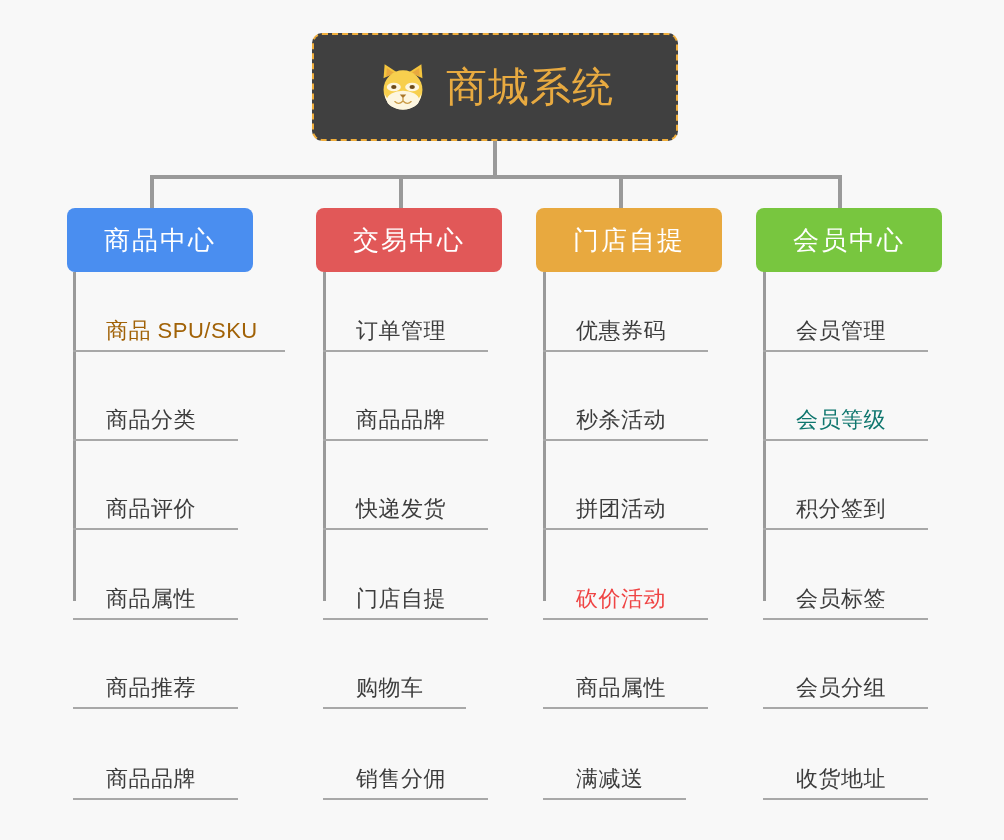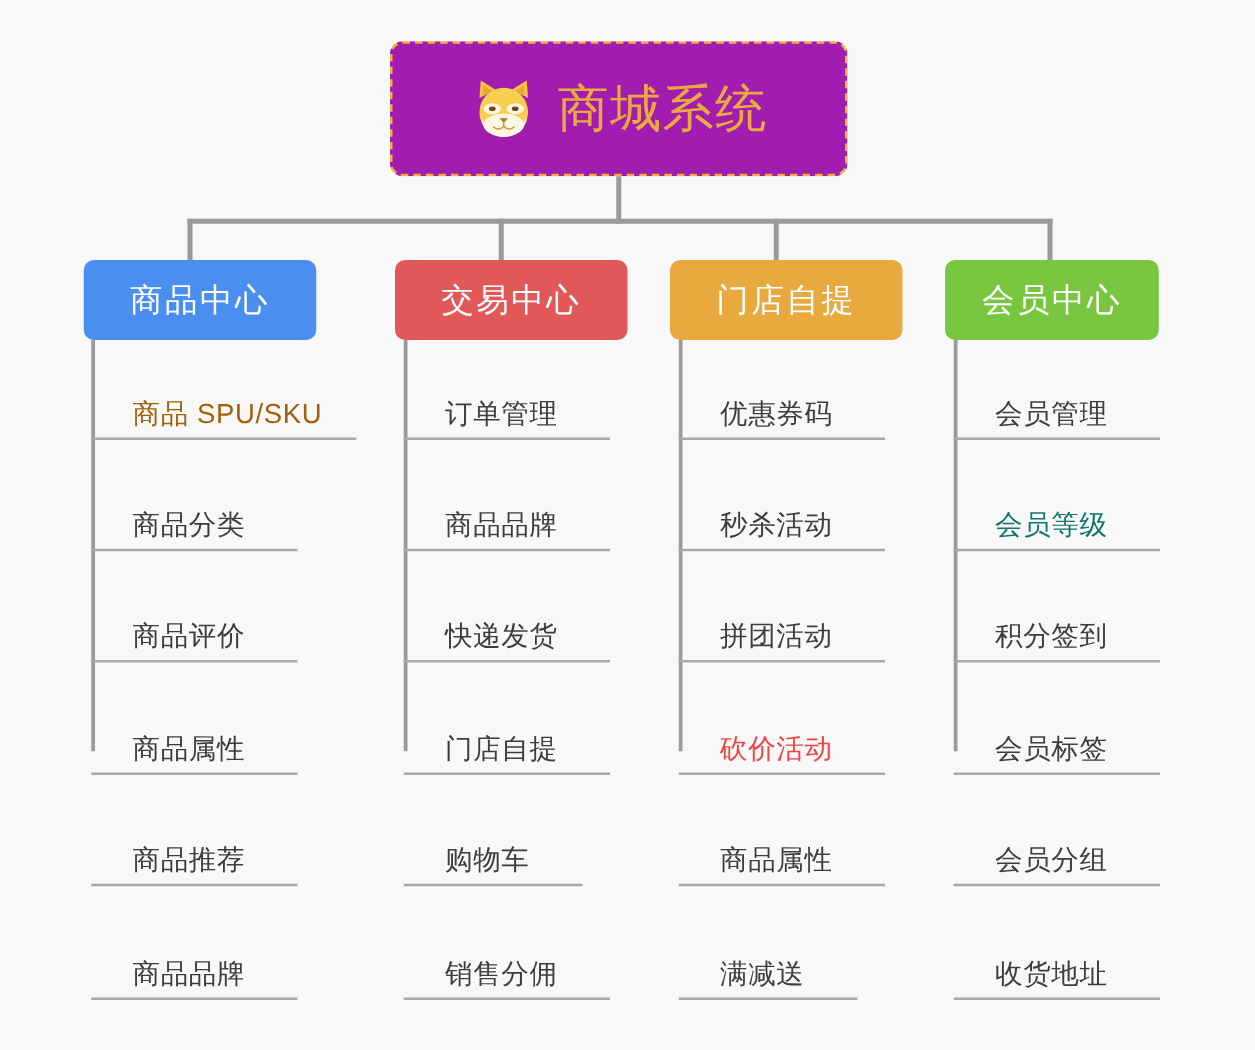--- a/index.html
+++ b/index.html
@@ -105,21 +105,21 @@
     bottom: 0;
     height: 2px;
     background: #a8a8a8;
   }
 </style>
 </head>
 <body style="background: rgb(248, 248, 248);">
 
 <div id="mindmap">
 
-  <div class="root-card" style="background: #a21caf; border-color: rgb(240, 174, 60);">
+  <div class="root-card" style="background: #404040; border-color: rgb(240, 174, 60);">
     <svg class="root-mascot" viewBox="0 0 100 100">
 
       <path d="M14 34 L16 8 L38 22 Z" fill="#f5c53d"></path>
       <path d="M86 34 L84 8 L62 22 Z" fill="#f5c53d"></path>
       <path d="M19 31 L20 15 L34 24 Z" fill="#e8a93f"></path>
       <path d="M81 31 L80 15 L66 24 Z" fill="#e8a93f"></path>
 
       <circle cx="50" cy="55" r="36" fill="#f7cf4e"></circle>
 
       <path d="M16 62 a36 36 0 0 0 68 0 a34 30 0 0 1 -68 0 Z" fill="#fdf6e0"></path>
@@ -231,21 +231,21 @@
       <span class="leaf-label" style="color: rgb(61, 61, 61);">商品属性</span>
       <span class="leaf-underline" style="width: 165px; background: rgb(168, 168, 168);"></span>
     </div>
     <div class="leaf" style="left:17px; top:592px;">
       <span class="leaf-label" style="color: rgb(61, 61, 61);">满减送</span>
       <span class="leaf-underline" style="width: 143px; background: rgb(168, 168, 168);"></span>
     </div>
   </div>
 
   <div class="column" style="left:746px;">
-    <div class="cat-box" style="width: 171px; background: rgb(120, 198, 63);">会员中心</div>
+    <div class="cat-box" style="width: 186px; background: rgb(120, 198, 63);">会员中心</div>
     <div class="branch-trunk" style="left: 17px; top: 64px; height: 329px; background: rgb(154, 154, 154);"></div>
 
     <div class="leaf" style="left:17px; top:144px;">
       <span class="leaf-label" style="color: rgb(61, 61, 61);">会员管理</span>
       <span class="leaf-underline" style="width: 165px; background: rgb(168, 168, 168);"></span>
     </div>
     <div class="leaf" style="left:17px; top:233px;">
       <span class="leaf-label" style="color: #0f766e;">会员等级</span>
       <span class="leaf-underline" style="width: 165px; background: rgb(168, 168, 168);"></span>
     </div>

